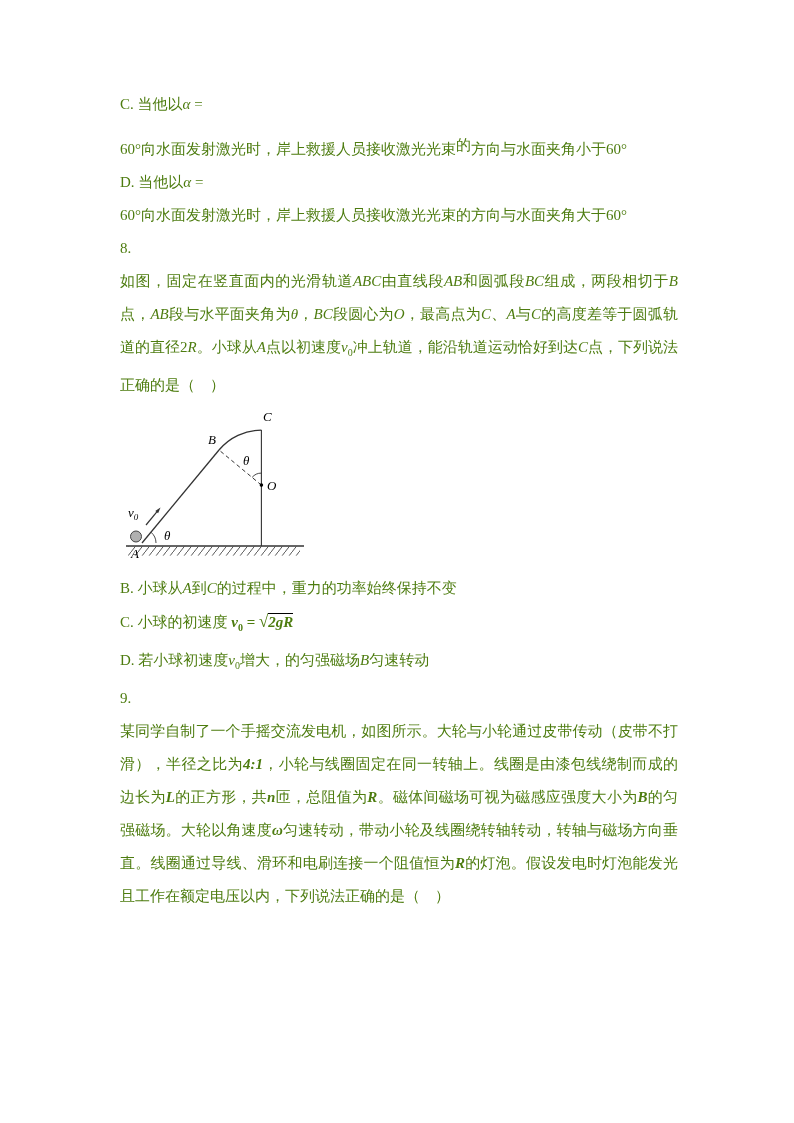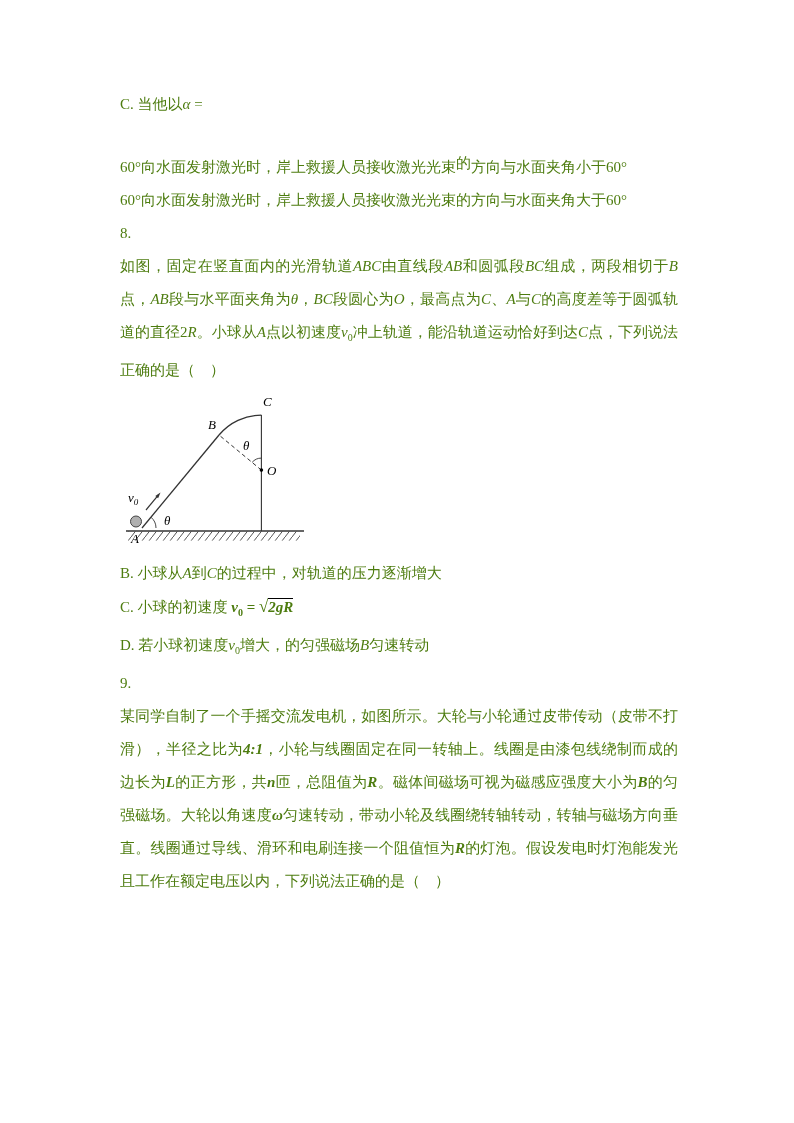--- a/index.html
+++ b/index.html
@@ -9,21 +9,21 @@
     height: 1123px;
     background: #ffffff;
     position: relative;
     padding: 88px 116px 0 120px;
     font-family: "Liberation Serif", serif;
     color: #4d7c0f;
     overflow: hidden;
   }
   .content { width: 558px; font-size: 15px; }
   p { margin: 0; line-height: 33px; }
-  p.cont-gap { margin-top: 26px; }
+  p.cont-gap { margin-top: 8px; }
   .stem { text-align: justify; }
   .figure-wrap { margin: 6px 0 6px 4px; }
   .seg-i   { font-style: italic; }
   .seg-b   { font-weight: 700; }
   .seg-bi  { font-weight: 700; font-style: italic; }
   .seg-sub { font-size: 10px; vertical-align: -4px; }
   .seg-bsub{ font-size: 10px; vertical-align: -4px; font-weight: 700; }
   .seg-sup { vertical-align: 4px; }
   .seg-sqrt{ font-weight: 700; font-size: 17px; }
   .seg-rad { font-weight: 700; font-style: italic; border-top: 1.6px solid #000; padding-top: 0px; }
@@ -31,20 +31,21 @@
   .fig-lbl-sub { font-size: 9px; }
 </style>
 </head>
 <body>
 
 <div class="page">
   <div class="content">
 
     <p><span>C. 当他以</span><span class="seg-i">α</span><span> =</span></p>
     <p class="cont-gap"><span>60°向水面发射激光时，岸上救援人员接收激光光束</span><span class="seg-sup">的</span><span>方向与水面夹角小于60°</span></p>
+    <p><span>D. 当他以</span><span class="seg-i">α</span><span> =</span></p>
     <p><span>60°向水面发射激光时，岸上救援人员接收激光光束的方向与水面夹角大于60°</span></p>
 
     <p>8.</p>
     <p class="stem"><span>如图，固定在竖直面内的光滑轨道</span><span class="seg-i">ABC</span><span>由直线段</span><span class="seg-i">AB</span><span>和圆弧段</span><span class="seg-i">BC</span><span>组成，两段相切于</span><span class="seg-i">B</span><span>点，</span><span class="seg-i">AB</span><span>段与水平面夹角为</span><span class="seg-i">θ</span><span>，</span><span class="seg-i">BC</span><span>段圆心为</span><span class="seg-i">O</span><span>，最高点为</span><span class="seg-i">C</span><span>、</span><span class="seg-i">A</span><span>与</span><span class="seg-i">C</span><span>的高度差等于圆弧轨道的直径2</span><span class="seg-i">R</span><span>。小球从</span><span class="seg-i">A</span><span>点以初速度</span><span class="seg-i">v</span><span class="seg-sub">0</span><span>冲上轨道，能沿轨道运动恰好到达</span><span class="seg-i">C</span><span>点，下列说法正确的是（　）</span></p>
 
     <div class="figure-wrap">
       <svg width="192" height="154" viewBox="0 0 192 154">
         <defs>
           <pattern id="hatch" width="7" height="9" patternUnits="userSpaceOnUse">
             <line x1="7" y1="0" x2="0" y2="9" stroke="#555" stroke-width="1"></line>
@@ -65,21 +66,21 @@
         <text x="84" y="36" class="fig-lbl">B</text>
         <text x="139" y="13" class="fig-lbl">C</text>
         <text x="143" y="82" class="fig-lbl">O</text>
         <text x="7" y="150" class="fig-lbl">A</text>
         <text x="119" y="57" class="fig-lbl">θ</text>
         <text x="40" y="132" class="fig-lbl">θ</text>
         <text x="4" y="109" class="fig-lbl"><tspan>v</tspan><tspan dy="3" class="fig-lbl-sub">0</tspan></text>
       </svg>
     </div>
 
-    <p><span>B. 小球从</span><span class="seg-i">A</span><span>到</span><span class="seg-i">C</span><span>的过程中，对轨道的压力逐渐增大</span></p>
+    <p><span>B. 小球从</span><span class="seg-i">A</span><span>到</span><span class="seg-i">C</span><span>的过程中，重力的功率始终保持不变</span></p>
     <p><span>C. 小球的初速度 </span><span class="seg-bi">v</span><span class="seg-bsub">0</span><span class="seg-b"> = </span><span class="seg-sqrt">√</span><span class="seg-rad">2gR</span></p>
     <p><span>D. 若小球初速度</span><span class="seg-i">v</span><span class="seg-sub">0</span><span>增大，的匀强磁场</span><span class="seg-i">B</span><span>匀速转动</span></p>
 
     <p>9.</p>
     <p class="stem"><span>某同学自制了一个手摇交流发电机，如图所示。大轮与小轮通过皮带传动（皮带不打滑），半径之比为</span><span class="seg-bi">4:1</span><span>，小轮与线圈固定在同一转轴上。线圈是由漆包线绕制而成的边长为</span><span class="seg-bi">L</span><span>的正方形，共</span><span class="seg-bi">n</span><span>匝，总阻值为</span><span class="seg-bi">R</span><span>。磁体间磁场可视为磁感应强度大小为</span><span class="seg-bi">B</span><span>的匀强磁场。大轮以角速度</span><span class="seg-bi">ω</span><span>匀速转动，带动小轮及线圈绕转轴转动，转轴与磁场方向垂直。线圈通过导线、滑环和电刷连接一个阻值恒为</span><span class="seg-bi">R</span><span>的灯泡。假设发电时灯泡能发光且工作在额定电压以内，下列说法正确的是（　）</span></p>
 
   </div>
 </div>
 
 </body></html>

